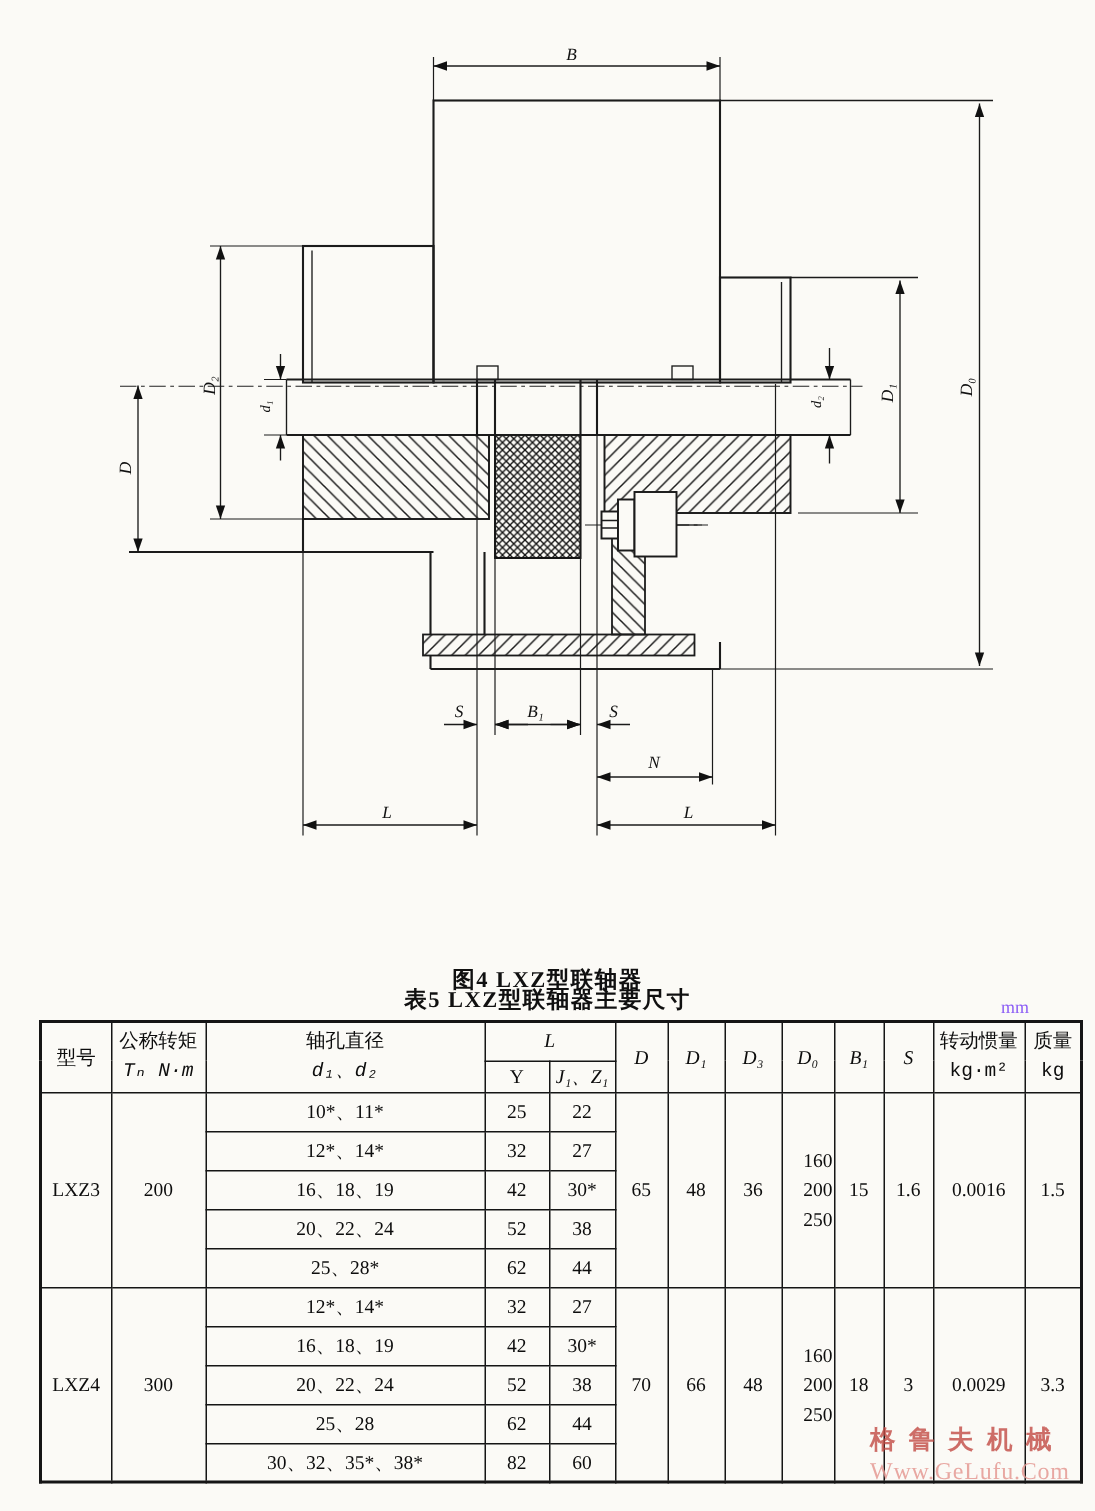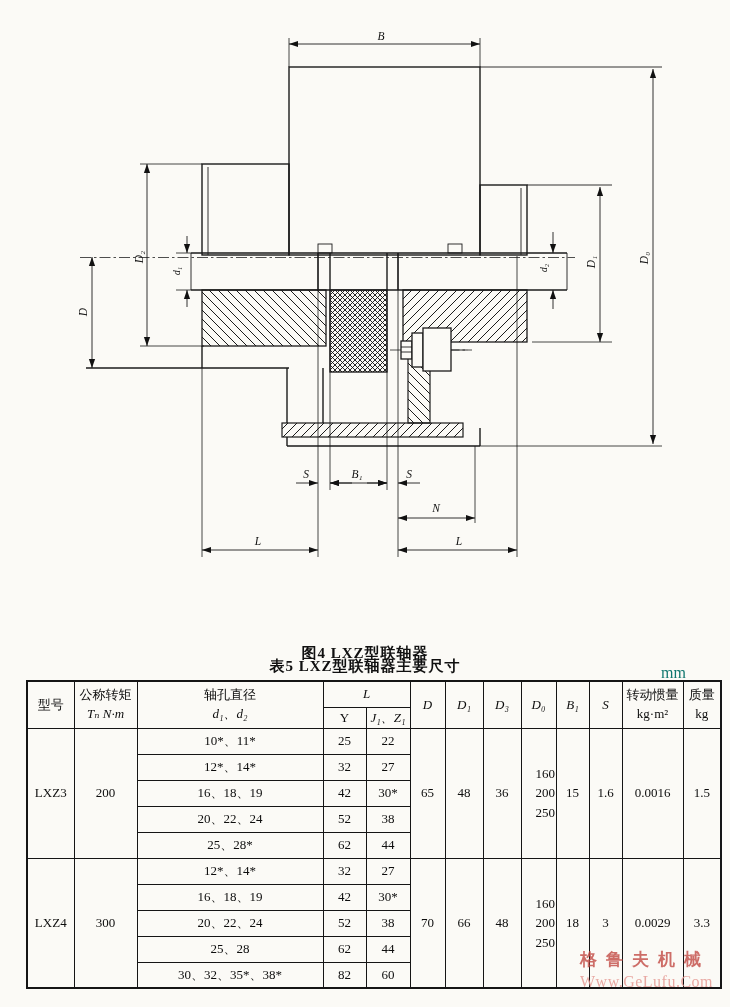--- a/index.html
+++ b/index.html
@@ -14,33 +14,33 @@
   .dim{fill:none;stroke:#1b1b1b;stroke-width:0.9;}
   .cl{fill:none;stroke:#222;stroke-width:0.8;stroke-dasharray:11 3 2.5 3;}
   .dlab{font:italic 11.5px "Liberation Serif","DejaVu Serif",serif;fill:#111;}
   .dlab.small{font-size:9.5px;}
   .fillbg{fill:#fbfaf6;stroke:#1b1b1b;stroke-width:1.3;}
 
   
   .caption{position:absolute;left:0;width:730px;text-align:center;font-weight:bold;
            font-size:15px;letter-spacing:1px;color:#101010;
            font-family:"Liberation Serif","DejaVu Serif",serif;}
-  #unit-label{position:absolute;top:664px;right:44px;font-size:16px;color:#0f766e;}
+  #unit-label{position:absolute;top:664px;right:44px;font-size:12px;color:#8b5cf6;}
 
   
   #dims-table{position:absolute;left:26px;top:680px;width:694px;border-collapse:collapse;
               table-layout:fixed;font-size:13px;color:#0d0d0d;}
   #dims-table td{border:1px solid #151515;text-align:center;vertical-align:middle;
                  padding:0 2px;overflow:hidden;}
   #dims-table{border:2px solid #151515;}
   #dims-table tr{height:26px;}
   #dims-table tr.h1{height:26px;padding-left:16px;}
   #dims-table tr.h2{height:21px;}
   .it{font-style:italic;}
-  .two-line div{line-height:1.45;}
+  .two-line div{line-height:1.45;font-family:Liberation Mono, monospace;}
   .d0cell div{line-height:1.5;margin-left:12px;}
 
   
   #watermark{position:absolute;left:580px;top:948px;width:160px;pointer-events:none;}
   #wm1{font-size:17px;font-weight:bold;letter-spacing:9px;white-space:nowrap;}
   #wm2{font-size:16px;letter-spacing:0.5px;white-space:nowrap;margin-top:2px;}
 </style>
 </head>
 <body>
 

